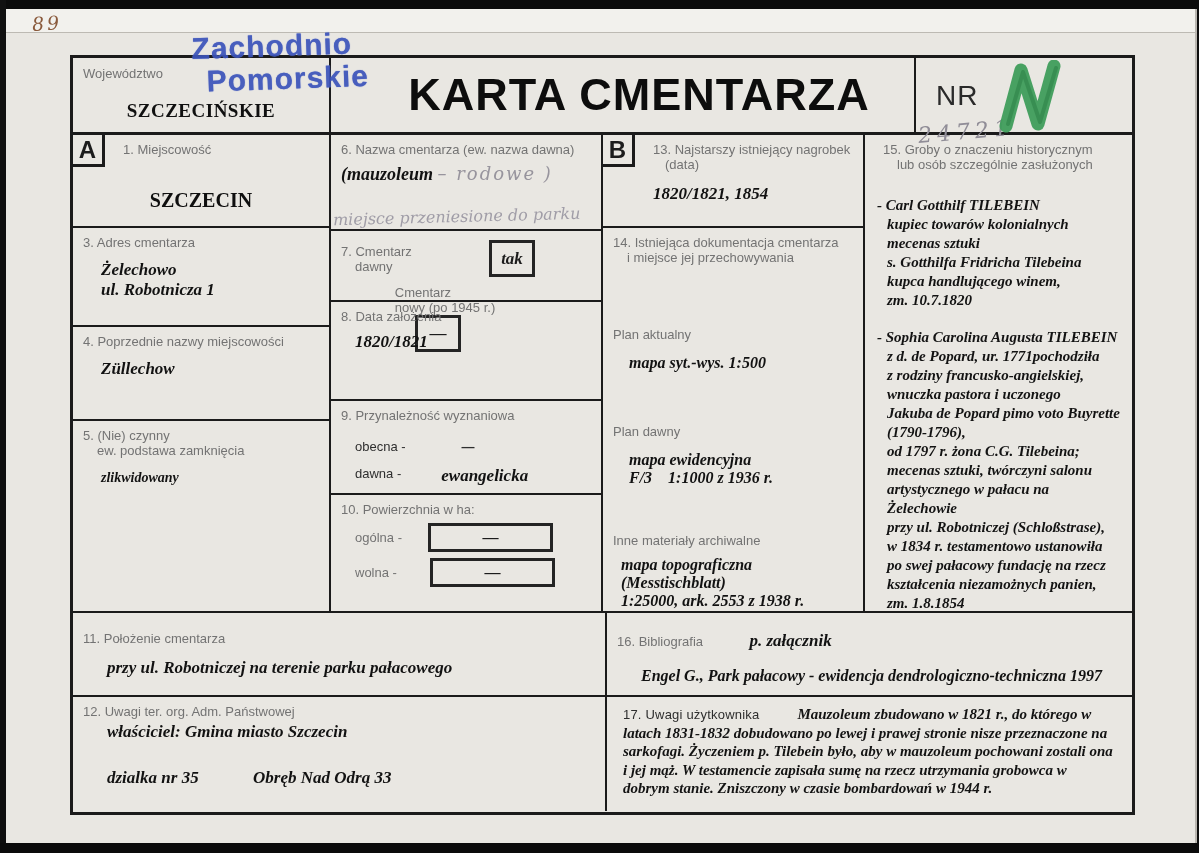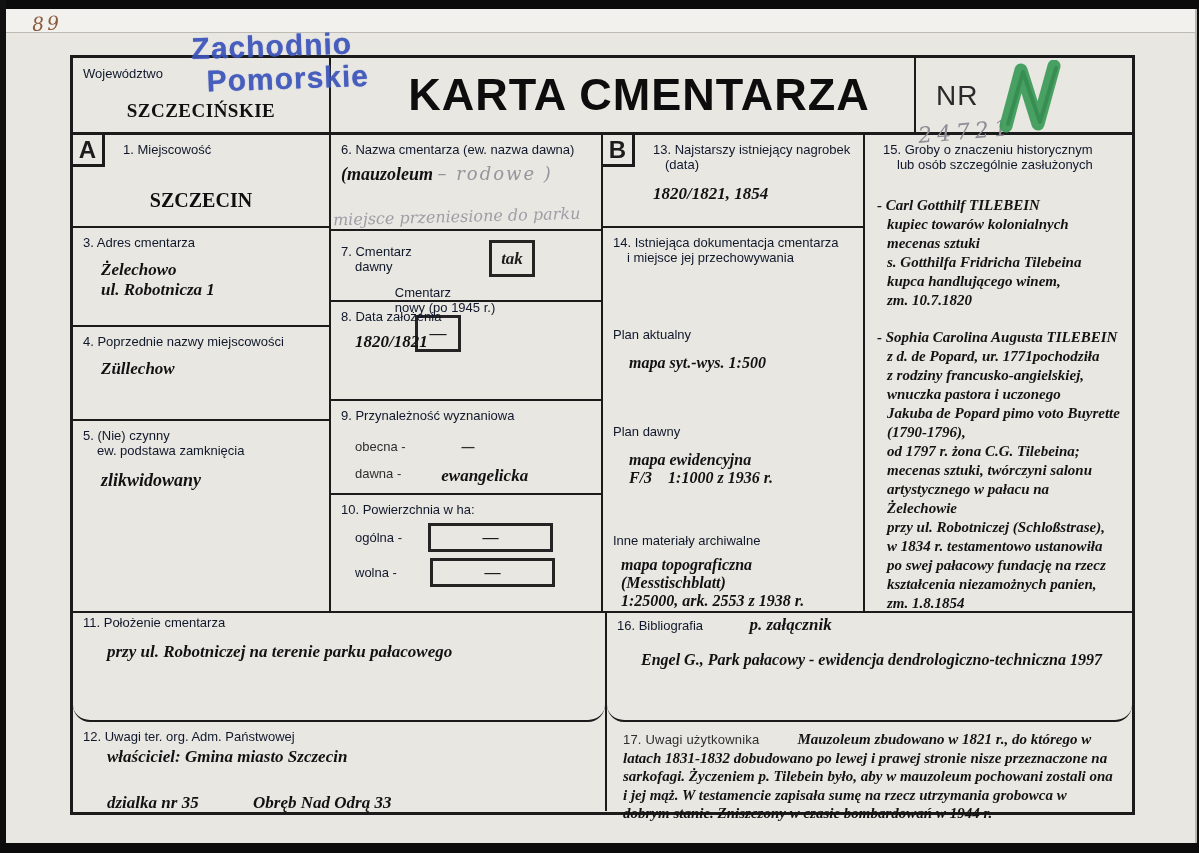--- a/index.html
+++ b/index.html
@@ -21,21 +21,21 @@
 
   
   .form { position:absolute; left:64px; top:46px; width:1065px; height:760px;
           border:3px solid #1b1b1b; background:transparent; color:#1c1c1c; }
 
   .hdr { height:77px; border-bottom:3px solid #1b1b1b; display:flex; }
   .hdr-left  { width:258px; border-right:2px solid #1b1b1b; position:relative; }
   .hdr-title { flex:1; display:flex; align-items:center; justify-content:center;margin-left:33px; }
   .hdr-nr    { width:218px; border-left:2px solid #1b1b1b; position:relative; }
 
-  .lbl { font-size:13px; color:#0f172a; }
+  .lbl { font-size:13px; color:#737373; }
   .voiv-label { position:absolute; left:10px; top:8px; }
   .voiv-value { position:absolute; bottom:10px; width:100%; text-align:center;
           font:700 19px "Liberation Serif", serif; letter-spacing:0.5px; color:#101010; }
   .big-title { font:700 45px "Liberation Sans", sans-serif; letter-spacing:1px; color:#0d0d0d; white-space:nowrap; }
 
   .nr-label { position:absolute; left:20px; top:22px; font-size:28px; color:#2a2a2a; letter-spacing:1px; }
   .nr-pencil { position:absolute; left:2px; bottom:-12px; color:#908d97;
           font:italic 400 22px "DejaVu Serif", serif; letter-spacing:5px; transform:rotate(-5deg); }
   .nr-marker { position:absolute; right:42px; top:2px; }
 
@@ -81,21 +81,21 @@
   .relrow { display:flex; margin-top:16px; padding-left:14px; font-size:13px; color:#2e2e2e; }
   .relrow .rv { margin-left:56px; }
 
   .b-entry { font:italic 700 15px "Liberation Serif", serif; line-height:19px; color:#131313; }
   .b-entry div { padding-left:12px; }
   .b-entry div.first { padding-left:2px; }
 
   .bottom { display:flex; height:198px; }
   .bot-left { width:534px; border-right:2px solid #1b1b1b; }
   .bot-right { flex:1; }
-  .rowA { height:109px; border-bottom:2px solid #1b1b1b; position:relative; padding:2px 10px;border-radius:17px; }
+  .rowA { height:84px; border-bottom:2px solid #1b1b1b; position:relative; padding:18px 10px; }
   .rowB { height:103px; position:relative; padding:7px 10px; }
 
   .f17-text { margin-top:0; padding:1px 8px 0 6px; font:italic 700 15px "Liberation Serif", serif;
           line-height:18.5px; color:#131313; }
   .f17-text .inl-lbl { font:400 13px "Liberation Sans", sans-serif; color:#2e2e2e;
           letter-spacing:0.2px; margin-right:38px; }
 </style>
 </head>
 <body>
 
@@ -141,21 +141,21 @@
           <div class="val" style="margin-top:10px; padding-left:18px; font-size:17px;">Żelechowo</div>
           <div class="val" style="padding-left:18px; font-size:17px;">ul. Robotnicza 1</div>
         </div>
         <div class="cell bb" style="height:94px;">
           <div class="lbl">4. Poprzednie nazwy miejscowości</div>
           <div class="val" style="margin-top:10px; padding-left:18px; font-size:17px;">Züllechow</div>
         </div>
         <div class="cell" style="height:94px;">
           <div class="lbl">5. (Nie) czynny</div>
           <div class="lbl" style="padding-left:14px;">ew. podstawa zamknięcia</div>
-          <div class="val" style="margin-top:12px; padding-left:18px; font-size:18px;">zlikwidowany</div>
+          <div class="val" style="margin-top:12px; padding-left:18px; font-size:14px;">zlikwidowany</div>
         </div>
       </div>
 
       <div class="col col2">
         <div class="cell bb" style="height:96px;">
           <div class="lbl">6. Nazwa cmentarza (ew. nazwa dawna)</div>
           <div style="margin-top:6px;">
             <span class="val" style="font-size:18px;">(mauzoleum</span>
             <span class="pencil-inline">–  rodowe  )</span>
           </div>

